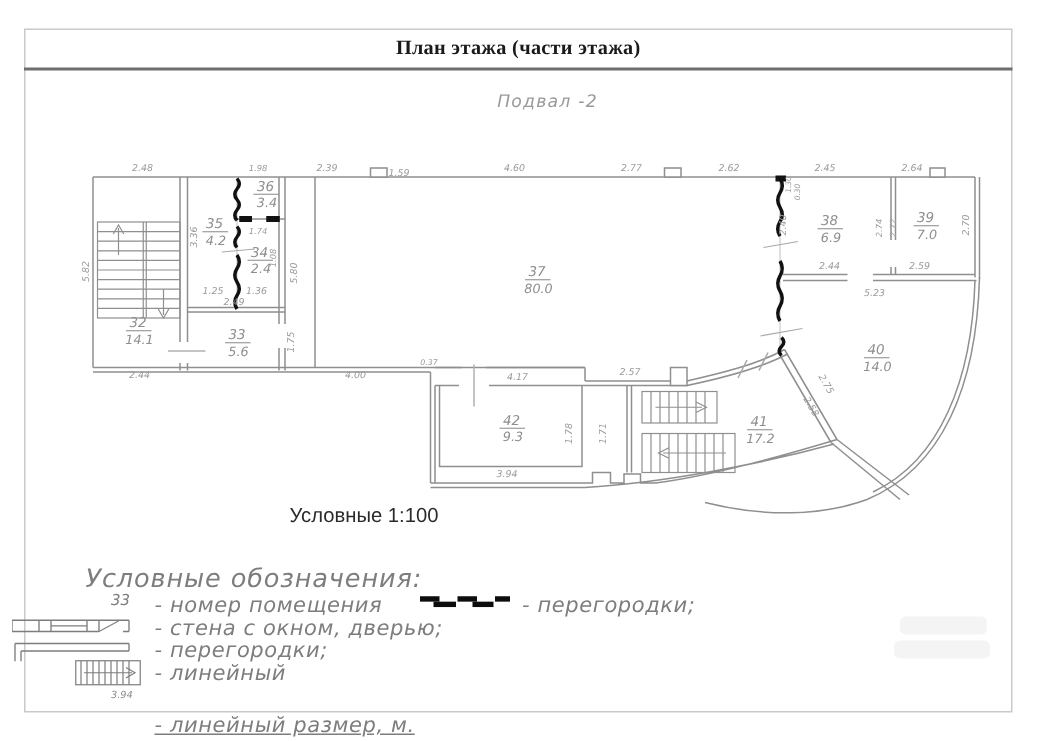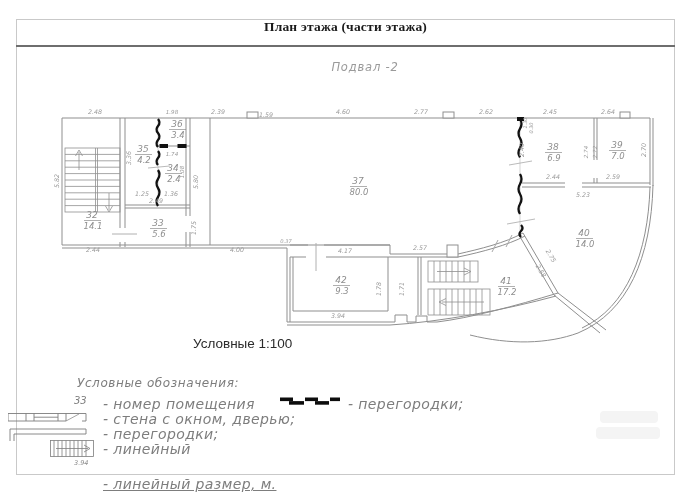--- a/index.html
+++ b/index.html
@@ -7,36 +7,36 @@
     width:700px;height:494px;position:relative;background:#ffffff;
     font-family:"DejaVu Sans", sans-serif;overflow:hidden;
   }
   .frame{
     position:absolute;left:16px;top:19px;width:659px;height:456px;
     border:1px solid #c9c9c9;background:#fff;box-sizing:border-box;
   }
   .title-band{
     position:absolute;left:16px;top:19px;width:659px;height:28px;
     border-bottom:2px solid #6e6e6e;box-sizing:border-box;
-    display:flex;justify-content:center;
+    display:flex;align-items:center;justify-content:center;
   }
   .title-band .t{
     font-family:"Liberation Serif", serif;font-weight:bold;
     font-size:13.5px;color:#1a1a1a;letter-spacing:.2px;
   }
   .subtitle{
     position:absolute;left:280px;top:60px;width:170px;text-align:center;
     font-style:italic;font-size:11.5px;color:#9a9a9a;letter-spacing:.8px;
   }
   .scale-note{
     position:absolute;left:193px;top:336px;
     font-family:"Liberation Sans", sans-serif;font-size:13.5px;color:#2b2b2b;
   }
   .lg{position:absolute;color:#7d7d7d;font-style:italic;}
-  .lg-head{left:57px;top:376px;font-size:12px;letter-spacing:.6px;margin-left:20px;}
+  .lg-head{left:57px;top:376px;font-size:17px;letter-spacing:.6px;}
   .lg-label{font-size:14px;letter-spacing:.4px;}
   .lg-sym-text{font-size:10px;}
   .lg-dim-text{font-size:6.5px;font-style:italic;color:#8a8a8a;}
   svg{position:absolute;left:0;top:0;}
   .wm{position:absolute;background:#f4f4f4;border-radius:4px;}
 </style>
 </head>
 <body>
 
 <div class="frame"></div>

